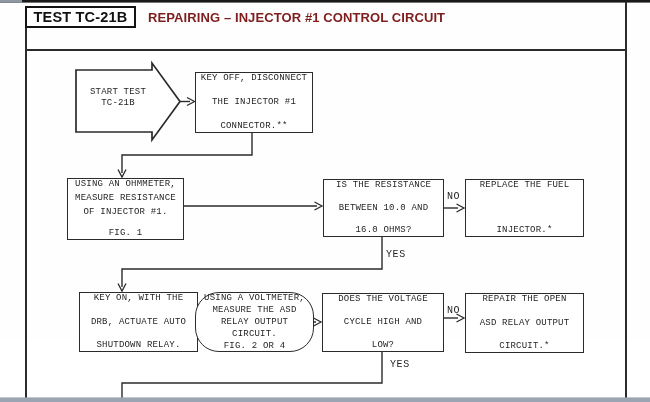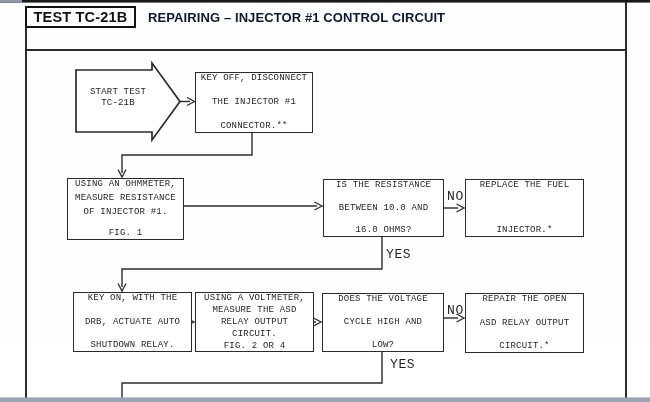--- a/index.html
+++ b/index.html
@@ -15,43 +15,43 @@
   .header-box{
     position:absolute;left:25px;top:6px;width:111px;height:22px;
     border:2px solid #131313;background:#fff;box-sizing:border-box;
     display:flex;align-items:center;justify-content:center;
     font-family:"Liberation Sans",sans-serif;font-weight:bold;
     font-size:14.5px;letter-spacing:.2px;color:#111;
   }
   .page-title{
     position:absolute;left:148px;top:9px;height:18px;line-height:18px;
     font-family:"Liberation Sans",sans-serif;font-weight:bold;
-    font-size:13px;letter-spacing:.1px;color:#0f172a;white-space:nowrap;
+    font-size:13px;letter-spacing:.1px;color:#7f1d1d;white-space:nowrap;
   }
 
   
   .box{
     position:absolute;background:#fff;border:1.6px solid #2b2b2b;box-sizing:border-box;
     display:flex;flex-direction:column;justify-content:space-between;align-items:center;
     text-align:center;color:#1f1f1f;font-size:9px;line-height:11px;letter-spacing:.2px;
   }
   .box .ln{height:11px;white-space:pre;min-width:1px;}
-  .box.lh10{line-height:10px;}
+  .box.lh10{line-height:10px;border-radius:24px;}
   .box.lh10 .ln{height:10px;}
   .spacer4{height:4px;}
 
   
   .start-text{
     position:absolute;left:84px;top:87px;width:68px;
     text-align:center;color:#1f1f1f;font-size:9px;line-height:11px;letter-spacing:.2px;
   }
   .start-text .ln{height:11px;white-space:pre;font-family:Liberation Mono, monospace;}
 
   
-  .flabel{position:absolute;font-size:13px;line-height:10px;letter-spacing:.6px;color:#1f1f1f;white-space:pre;}
+  .flabel{position:absolute;font-size:10px;line-height:10px;letter-spacing:.6px;color:#1f1f1f;white-space:pre;}
 </style>
 </head>
 <body>
 
 <div class="page">
 
   <svg class="layer" width="650" height="402" viewBox="0 0 650 402">
 
     <rect x="0" y="0" width="650" height="2.6" fill="#1a1a1a"></rect>
     <rect x="0" y="0" width="22" height="2.6" fill="#8f97a4"></rect>
@@ -115,21 +115,21 @@
     <div class="ln">IS THE RESISTANCE</div>
     <div class="ln">BETWEEN 10.0 AND</div>
     <div class="ln">16.0 OHMS?</div>
   </div>
 
   <div class="box" style="left:465px;top:179px;width:119px;height:58px">
     <div class="ln">REPLACE THE FUEL</div>
     <div class="ln">INJECTOR.*</div>
   </div>
 
-  <div class="box" style="left:73px;top:292px;width:119px;height:60px">
+  <div class="box" style="left:79px;top:292px;width:119px;height:60px">
     <div class="ln">KEY ON, WITH THE</div>
     <div class="ln">DRB, ACTUATE AUTO</div>
     <div class="ln">SHUTDOWN RELAY.</div>
   </div>
 
   <div class="box lh10" style="left:195px;top:292px;width:119px;height:60px">
     <div class="ln">USING A VOLTMETER,</div>
     <div class="ln">MEASURE THE ASD</div>
     <div class="ln">RELAY OUTPUT</div>
     <div class="ln">CIRCUIT.</div>

